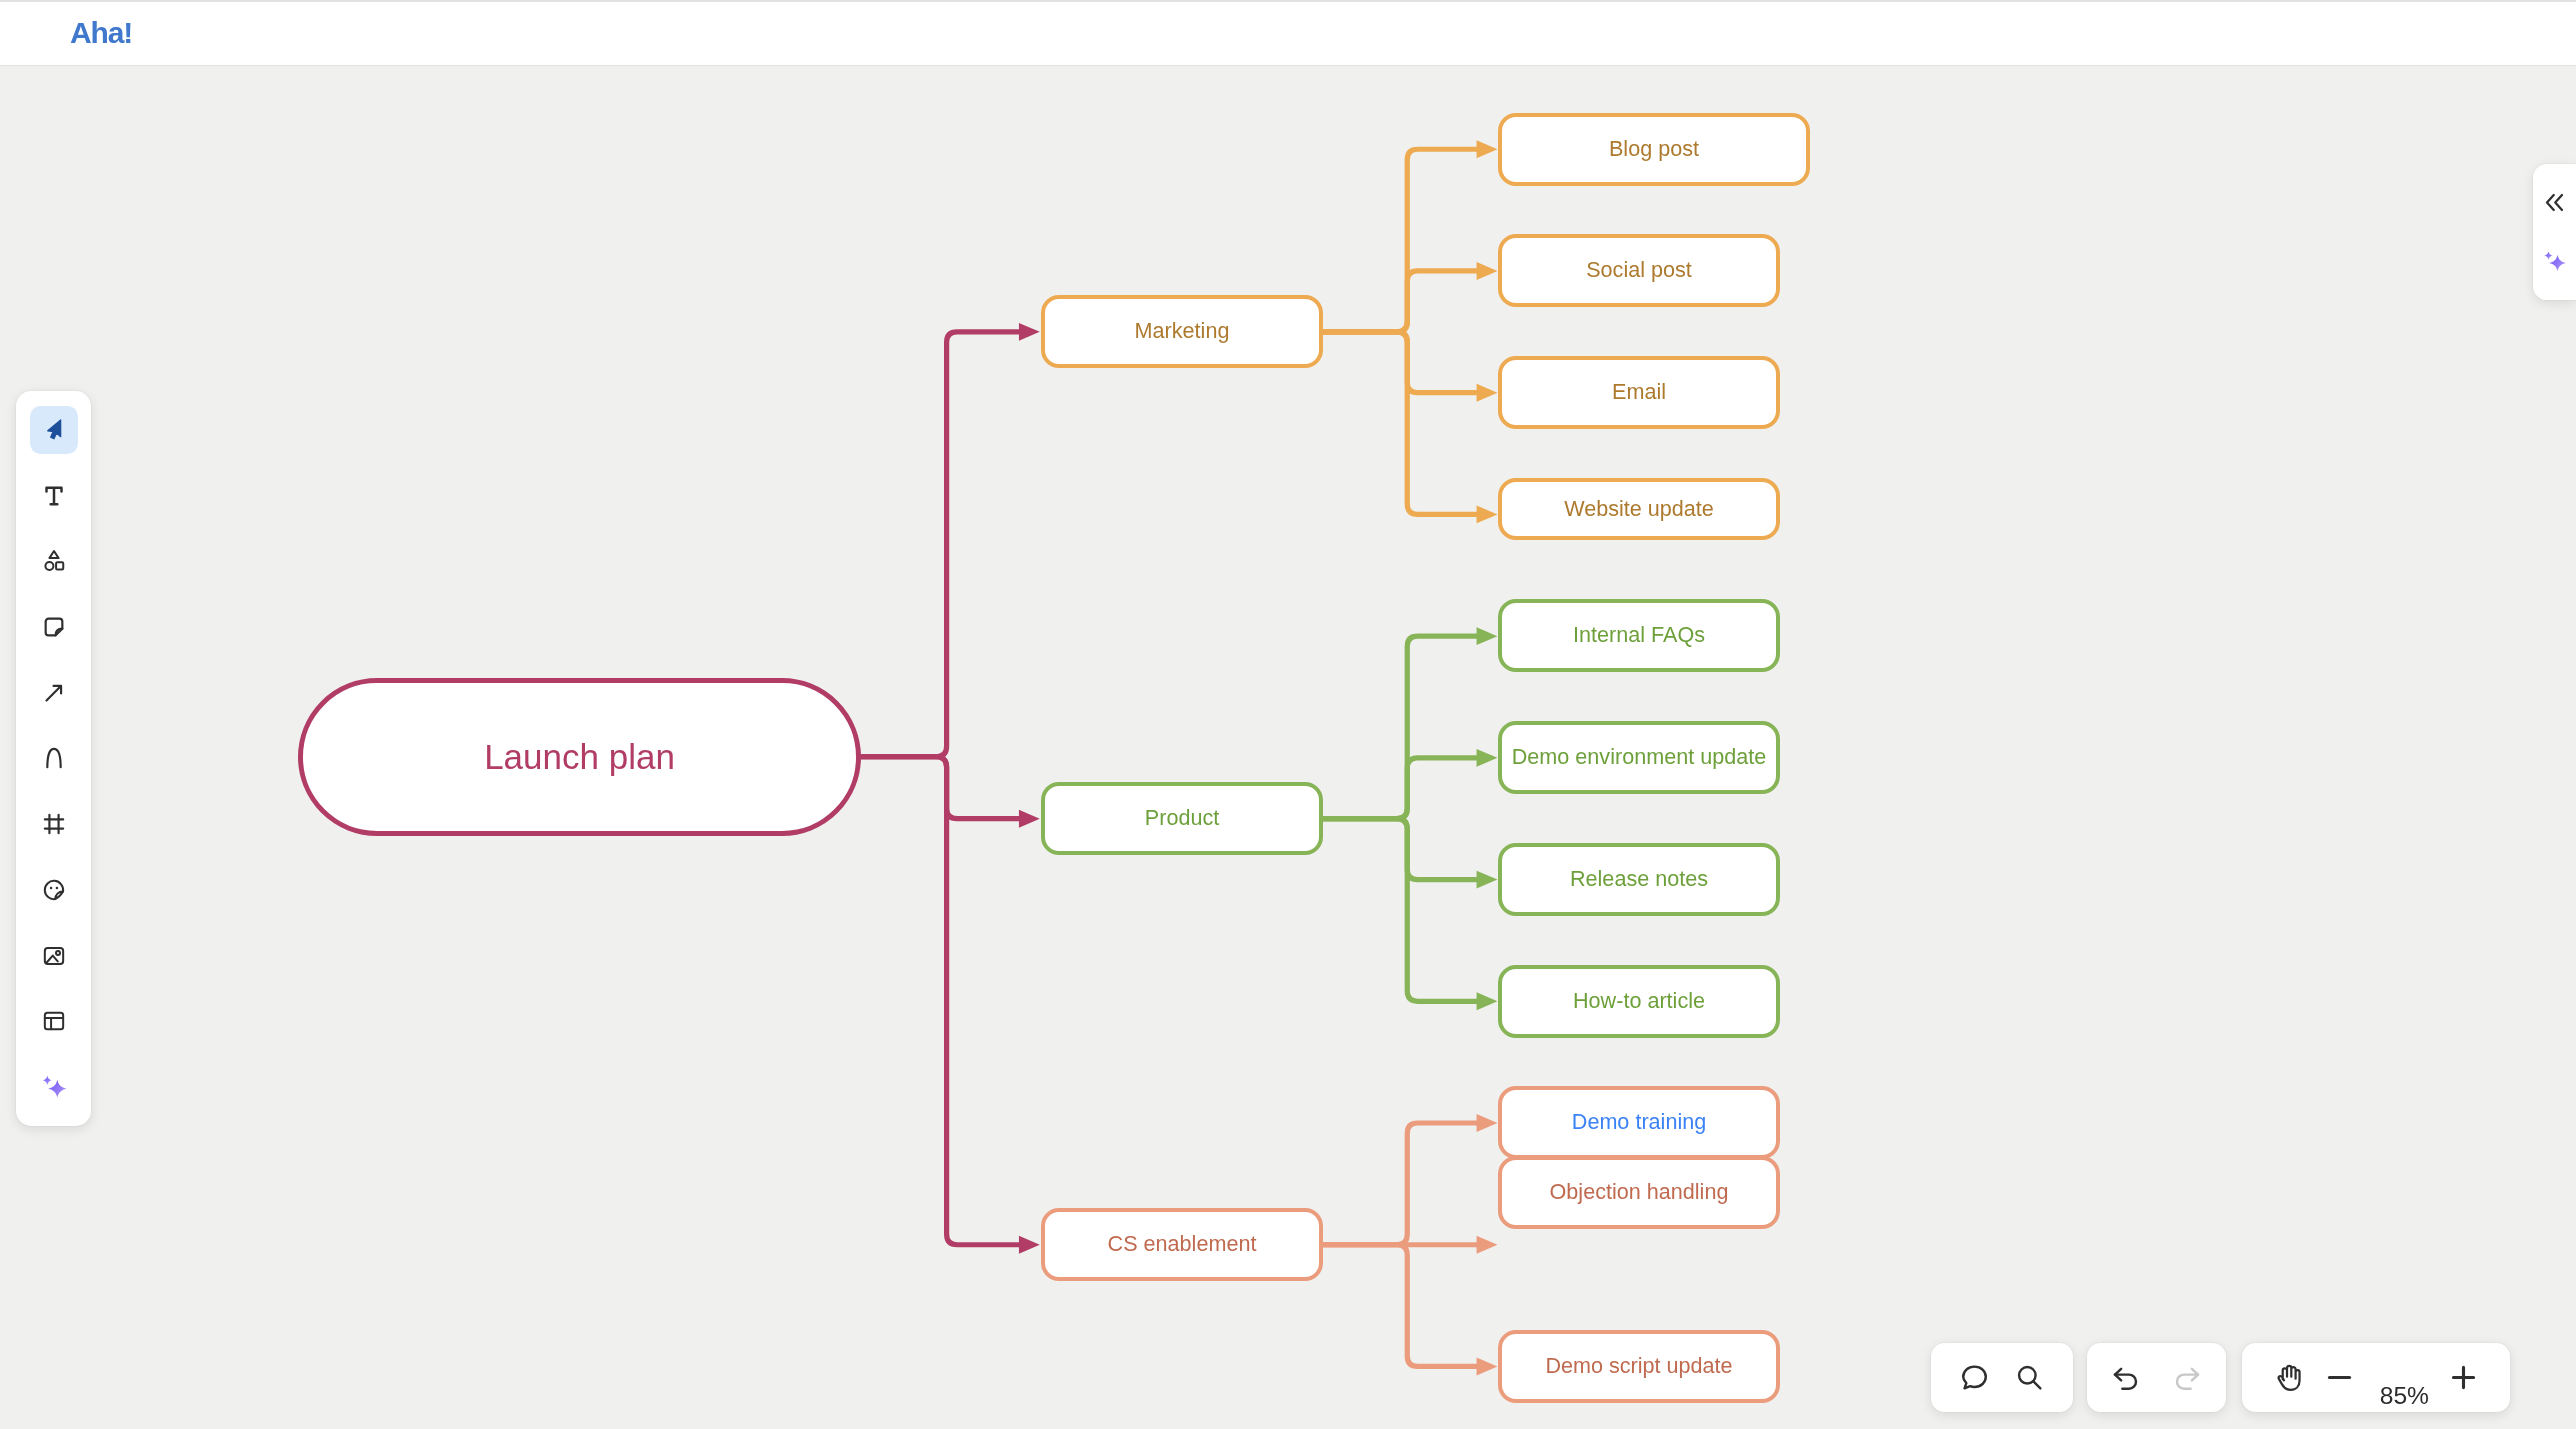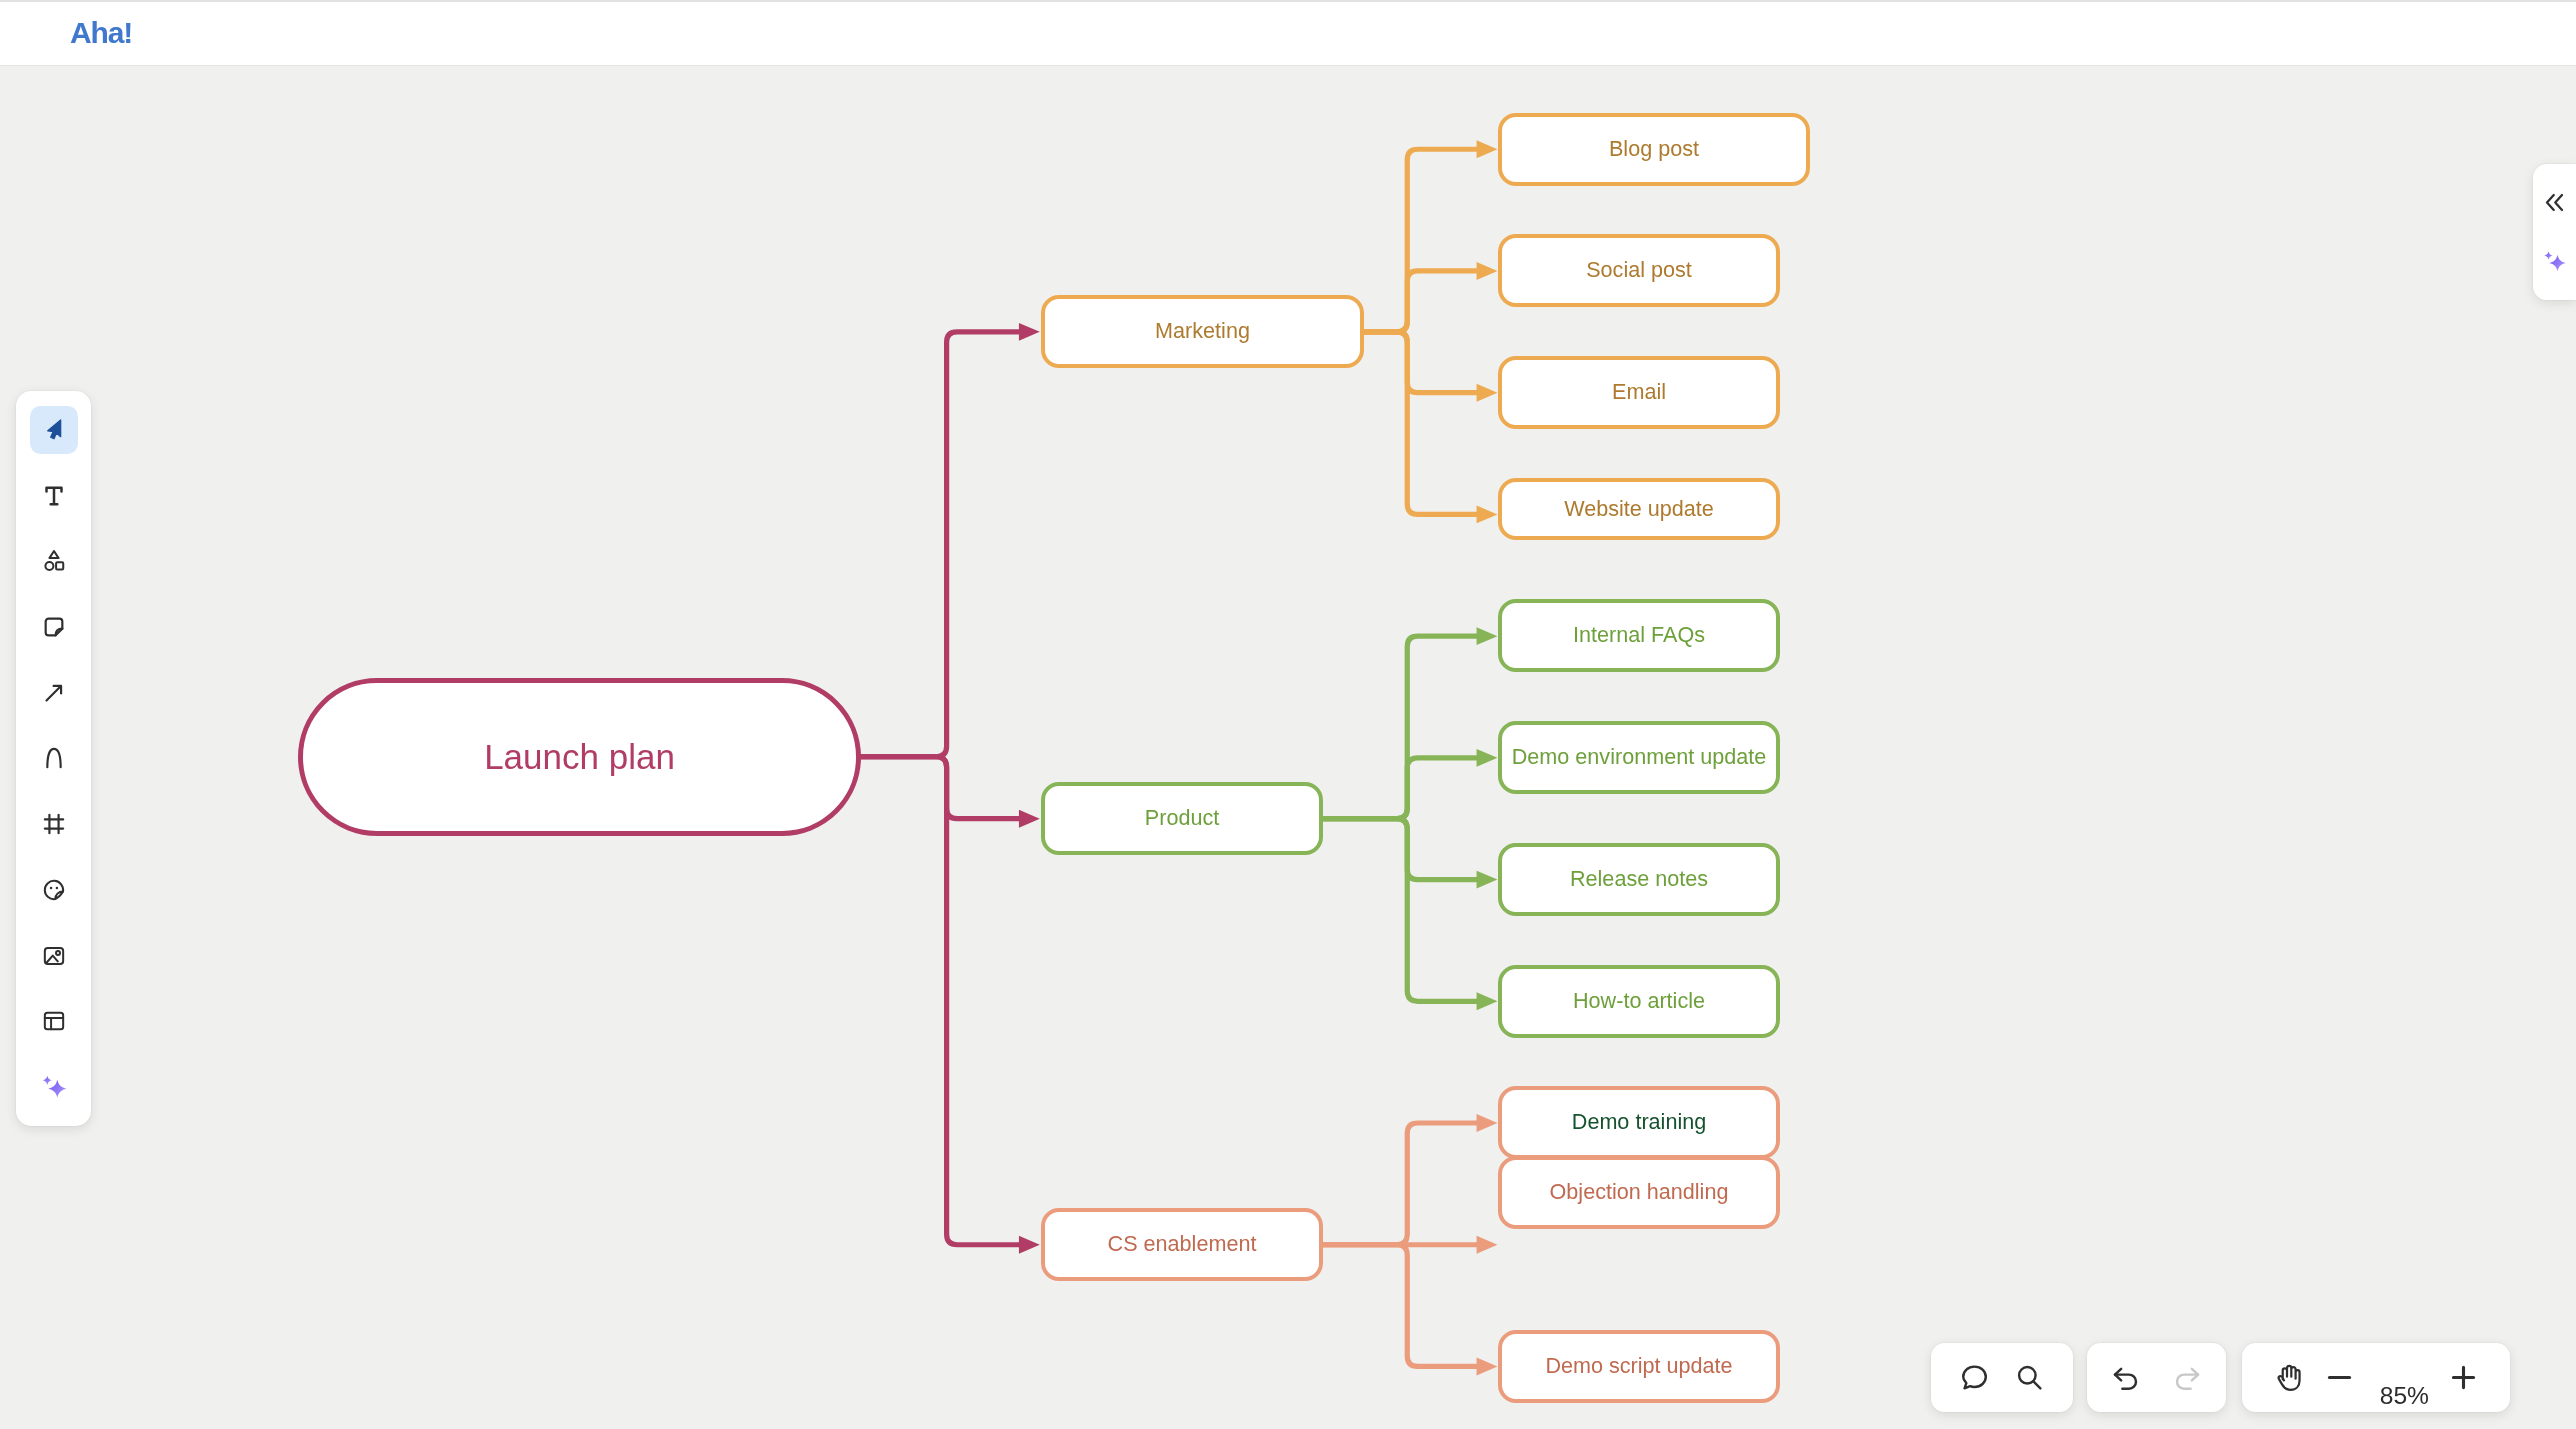--- a/index.html
+++ b/index.html
@@ -85,32 +85,32 @@
     <polygon points="1395,1669.7 1367,1657.7 1367,1681.7" fill="#b13d66"></polygon>
     <path d="M 1774 1669.7 H 1874 Q 1888 1669.7 1888 1655.7 V 1520.4 Q 1888 1506.4 1902 1506.4 H 1986" fill="none" stroke="#eb9c7d" stroke-width="7" stroke-linecap="round"></path>
     <polygon points="2009,1506.4 1981,1494.4 1981,1518.4" fill="#eb9c7d"></polygon>
     <path d="M 1774 1669.7 H 1986" fill="none" stroke="#eb9c7d" stroke-width="7" stroke-linecap="round"></path>
     <polygon points="2009,1669.7 1981,1657.7 1981,1681.7" fill="#eb9c7d"></polygon>
     <path d="M 1774 1669.7 H 1874 Q 1888 1669.7 1888 1683.7 V 1819 Q 1888 1833 1902 1833 H 1986" fill="none" stroke="#eb9c7d" stroke-width="7" stroke-linecap="round"></path>
     <polygon points="2009,1833 1981,1821 1981,1845" fill="#eb9c7d"></polygon>
   </svg>
 
 <div id="canvas">
-    <div class="mm-node mm-box" style="left: 1041px; top: 295px; width: 323px; height: 73px; border-color: rgb(237, 170, 80); color: rgb(173, 122, 46);">Marketing</div>
+    <div class="mm-node mm-box" style="left: 1041px; top: 295px; width: 282px; height: 73px; border-color: rgb(237, 170, 80); color: rgb(173, 122, 46);">Marketing</div>
     <div class="mm-node mm-box" style="left: 1498px; top: 113px; width: 312px; height: 73px; border-color: rgb(237, 170, 80); color: rgb(173, 122, 46);">Blog post</div>
     <div class="mm-node mm-box" style="left: 1498px; top: 234px; width: 282px; height: 73px; border-color: rgb(237, 170, 80); color: rgb(173, 122, 46);">Social post</div>
     <div class="mm-node mm-box" style="left: 1498px; top: 356px; width: 282px; height: 73px; border-color: rgb(237, 170, 80); color: rgb(173, 122, 46);">Email</div>
     <div class="mm-node mm-box" style="left: 1498px; top: 478px; width: 282px; height: 62px; border-color: rgb(237, 170, 80); color: rgb(173, 122, 46);">Website update</div>
     <div class="mm-node mm-box" style="left: 1041px; top: 782px; width: 282px; height: 73px; border-color: rgb(134, 180, 87); color: rgb(109, 160, 58);">Product</div>
     <div class="mm-node mm-box" style="left: 1498px; top: 599px; width: 282px; height: 73px; border-color: rgb(134, 180, 87); color: rgb(109, 160, 58);">Internal FAQs</div>
     <div class="mm-node mm-box" style="left: 1498px; top: 721px; width: 282px; height: 73px; border-color: rgb(134, 180, 87); color: rgb(109, 160, 58);">Demo environment update</div>
     <div class="mm-node mm-box" style="left: 1498px; top: 843px; width: 282px; height: 73px; border-color: rgb(134, 180, 87); color: rgb(109, 160, 58);">Release notes</div>
     <div class="mm-node mm-box" style="left: 1498px; top: 965px; width: 282px; height: 73px; border-color: rgb(134, 180, 87); color: rgb(109, 160, 58);">How-to article</div>
     <div class="mm-node mm-box" style="left: 1041px; top: 1208px; width: 282px; height: 73px; border-color: rgb(235, 156, 125); color: rgb(192, 106, 80);">CS enablement</div>
-    <div class="mm-node mm-box" style="left: 1498px; top: 1086px; width: 282px; height: 73px; border-color: rgb(235, 156, 125); color: #14532d;">Demo training</div>
+    <div class="mm-node mm-box" style="left: 1498px; top: 1086px; width: 282px; height: 73px; border-color: rgb(235, 156, 125); color: #3b82f6;">Demo training</div>
     <div class="mm-node mm-box" style="left: 1498px; top: 1156px; width: 282px; height: 73px; border-color: rgb(235, 156, 125); color: rgb(192, 106, 80);">Objection handling</div>
     <div class="mm-node mm-box" style="left: 1498px; top: 1330px; width: 282px; height: 73px; border-color: rgb(235, 156, 125); color: rgb(192, 106, 80);">Demo script update</div>
     <div class="mm-node mm-root" style="left: 298px; top: 678px; width: 563px; height: 158px; border-color: rgb(177, 61, 102); color: rgb(177, 61, 102);">Launch plan</div>
   </div>
 
 <div class="panel left-toolbar" id="left-toolbar">
     <button class="tool-btn active">
       <span style="display: flex;">
         <svg viewBox="0 0 36 36">
           <path d="M26 6 V26 L21 21.5 L18 28.5 L14 26.7 L17 19.9 L10.5 19 Z" fill="#1d4f9a" stroke="#1d4f9a" stroke-width="1.5" stroke-linejoin="round"></path>

